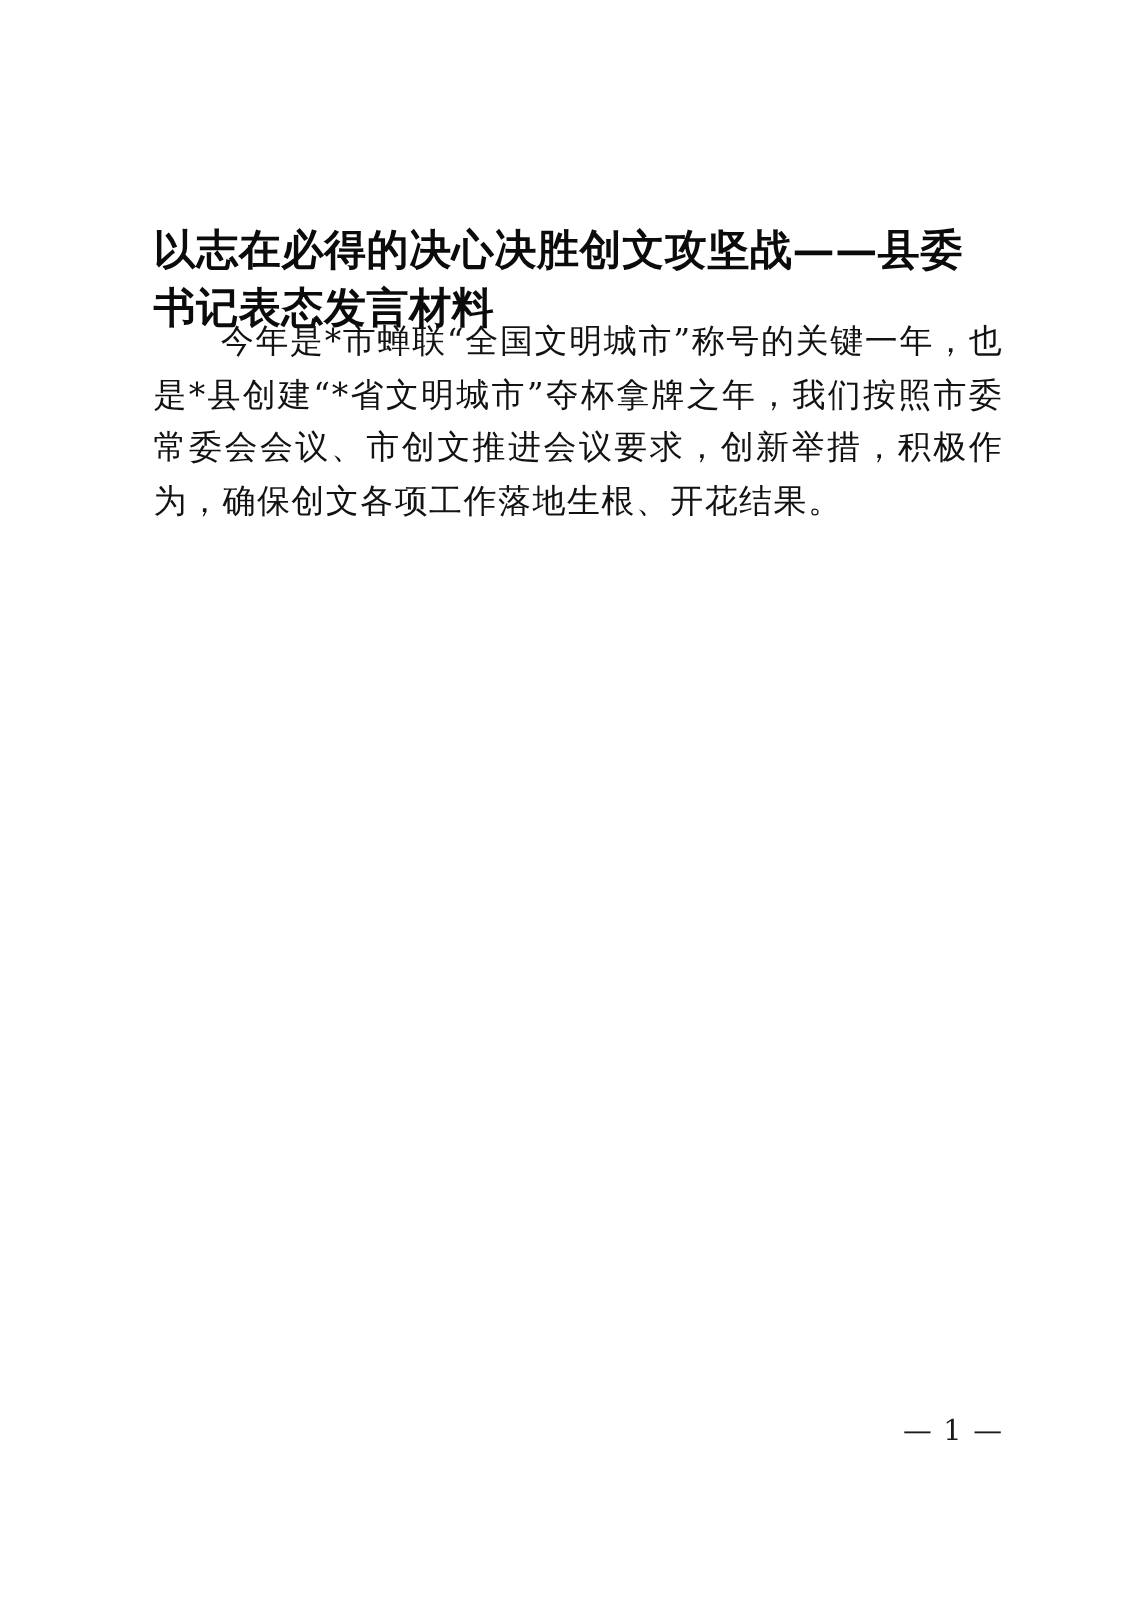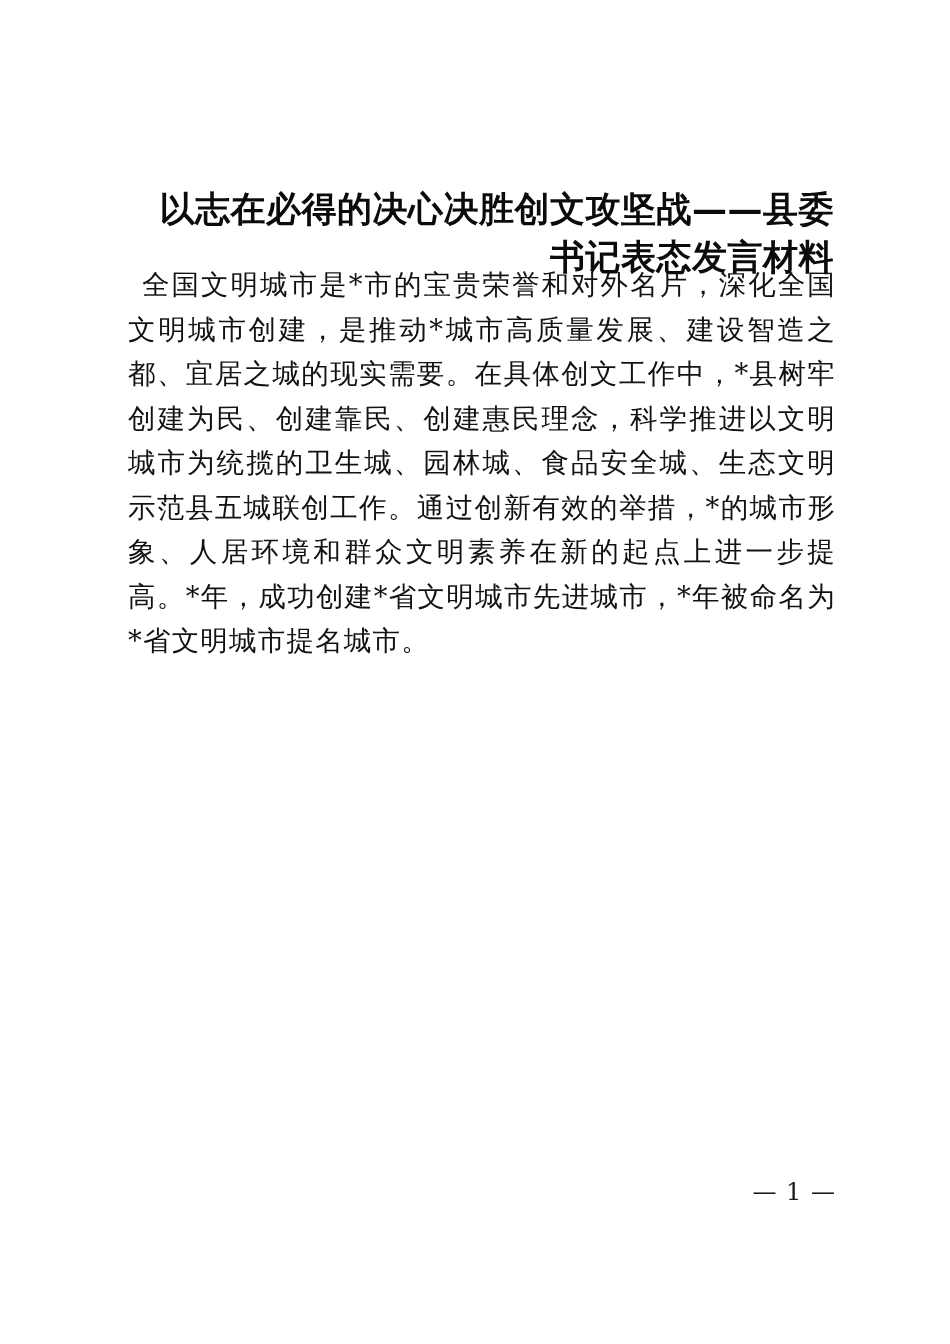--- a/index.html
+++ b/index.html
@@ -27,21 +27,21 @@
     height: 1344px;
     background: #ffffff;
   }
 
   
   .doc-title {
     position: absolute;
     left: 128px;
     top: 162px;
     width: 706px;
-    text-align: right;
+    text-align: left;
     font-family: "DejaVu Serif", "Liberation Serif", serif;
     font-weight: 700;
     font-size: 35px;
     line-height: 48px;
     letter-spacing: 0.5px;
     color: #0b0b0b;
     text-rendering: optimizeLegibility;
   }
 
   
@@ -92,21 +92,21 @@
 </style>
 </head>
 <body>
 
 <div class="page">
 
   <h1 class="doc-title">以志在必得的决心决胜创文攻坚战——县委书记表态发言材料</h1>
 
   <div class="doc-body">
 
+    <p class="para indent-2">今年是*市蝉联“全国文明城市”称号的关键一年，也是*县创建“*省文明城市”夺杯拿牌之年，我们按照市委常委会会议、市创文推进会议要求，创新举措，积极作为，确保创文各项工作落地生根、开花结果。</p>
 
-    <p class="para indent-1">全国文明城市是*市的宝贵荣誉和对外名片，深化全国文明城市创建，是推动*城市高质量发展、建设智造之都、宜居之城的现实需要。在具体创文工作中，*县树牢创建为民、创建靠民、创建惠民理念，科学推进以文明城市为统揽的卫生城、园林城、食品安全城、生态文明示范县五城联创工作。通过创新有效的举措，*的城市形象、人居环境和群众文明素养在新的起点上进一步提高。*年，成功创建*省文明城市先进城市，*年被命名为*省文明城市提名城市。</p>
 
 
   </div>
 
   <div class="page-footer">— 1 —</div>
 
 </div>
 
 </body></html>

